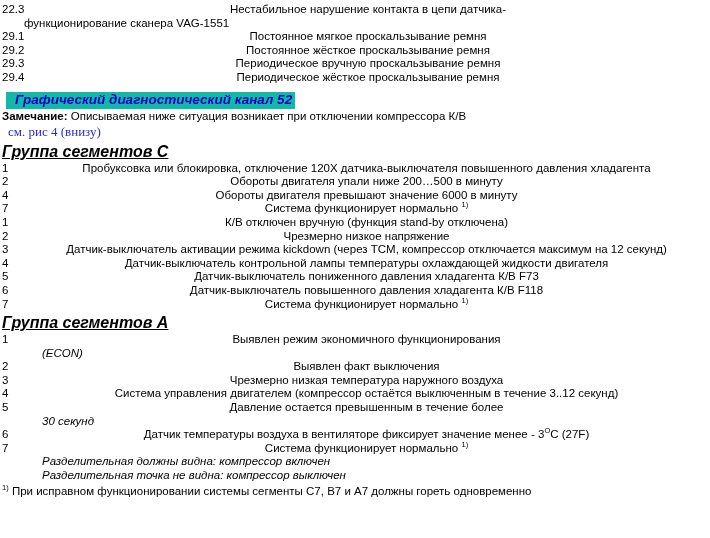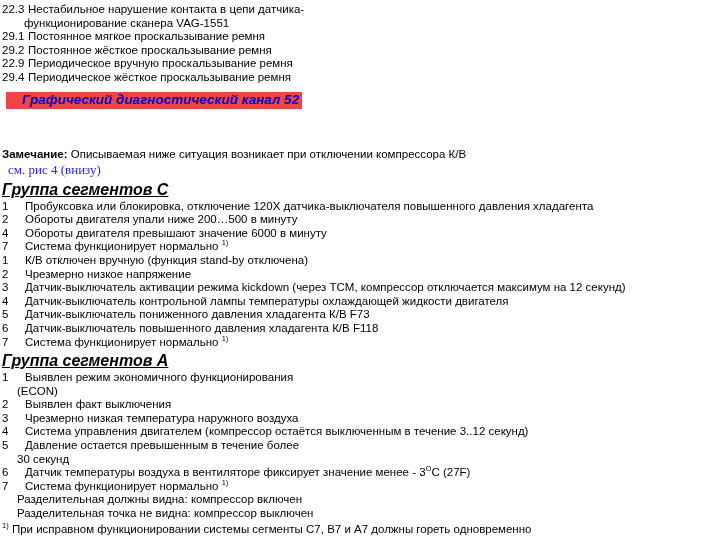--- a/index.html
+++ b/index.html
@@ -7,35 +7,35 @@
     width: 710px; height: 538px; overflow: hidden;
     background: #ffffff; color: #000000;
     font-family: "Liberation Sans", sans-serif;
     font-size: 11.5px;
   }
   .page { padding: 3px 2px 0 2px; }
 
   .row { display: flex; line-height: 13.6px; white-space: nowrap; }
   .num { flex: 0 0 26px; }
   .grp-items .num { flex: 0 0 23px; }
-  .txt { flex: 1 1 auto; }
+  .txt { flex: 1 1 auto; text-align: center; }
   .cont { margin-left: 22px; line-height: 13.6px; white-space: nowrap; }
-  .grp-items .cont { margin-left: 15px; }
+  .grp-items .cont { margin-left: 40px; font-style: italic; }
 
   .channel { margin: 7px 0 0 4px; }
   .channel-hl {
     display: inline-block;
-    background: #ef4444;
+    background: #14b8a6;
     color: #0000c8;
     font-weight: bold; font-style: italic;
     font-size: 13.5px; line-height: 16px;
-    padding: 0 3px 1px 16px;
+    padding: 0 3px 1px 9px;
   }
 
-  .note { line-height: 14px; white-space: nowrap; margin-top: 38px; }
+  .note { line-height: 14px; white-space: nowrap; }
   .note-label { font-weight: bold; }
 
   .fig-link {
     font-family: Liberation Serif, serif;
     color: #2a2ad0;
     font-size: 13px; line-height: 16px;
     margin: 1px 0 0 6px;
     cursor: pointer;
     white-space: nowrap;
   }
@@ -65,21 +65,21 @@
     <div class="cont">функционирование сканера VAG-1551</div>
     <div class="row">
       <span class="num">29.1</span>
       <span class="txt">Постоянное мягкое проскальзывание ремня</span>
     </div>
     <div class="row">
       <span class="num">29.2</span>
       <span class="txt">Постоянное жёсткое проскальзывание ремня</span>
     </div>
     <div class="row">
-      <span class="num">22.9</span>
+      <span class="num">29.3</span>
       <span class="txt">Периодическое вручную проскальзывание ремня</span>
     </div>
     <div class="row">
       <span class="num">29.4</span>
       <span class="txt">Периодическое жёсткое проскальзывание ремня</span>
     </div>
   </div>
 
   <div class="channel">
     <span class="channel-hl">Графический диагностический канал 52</span>

